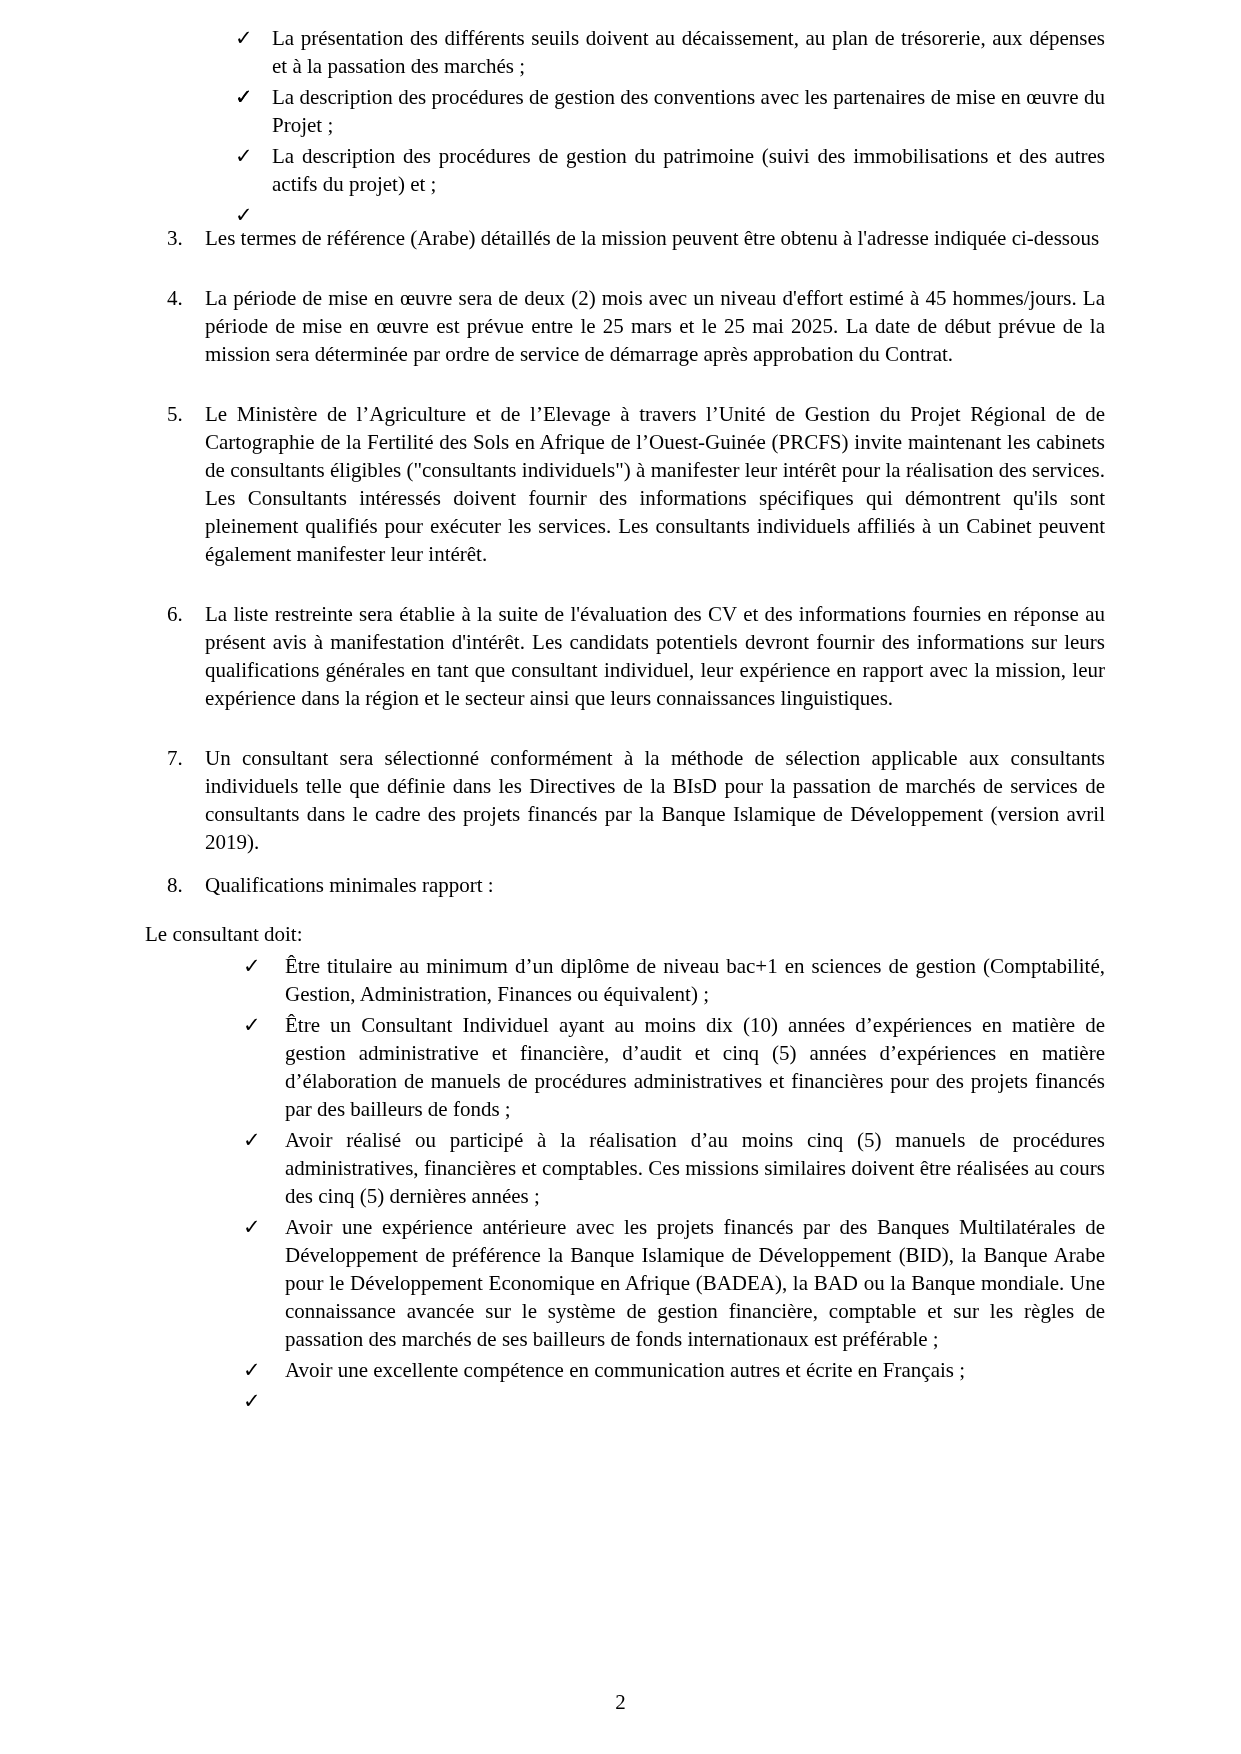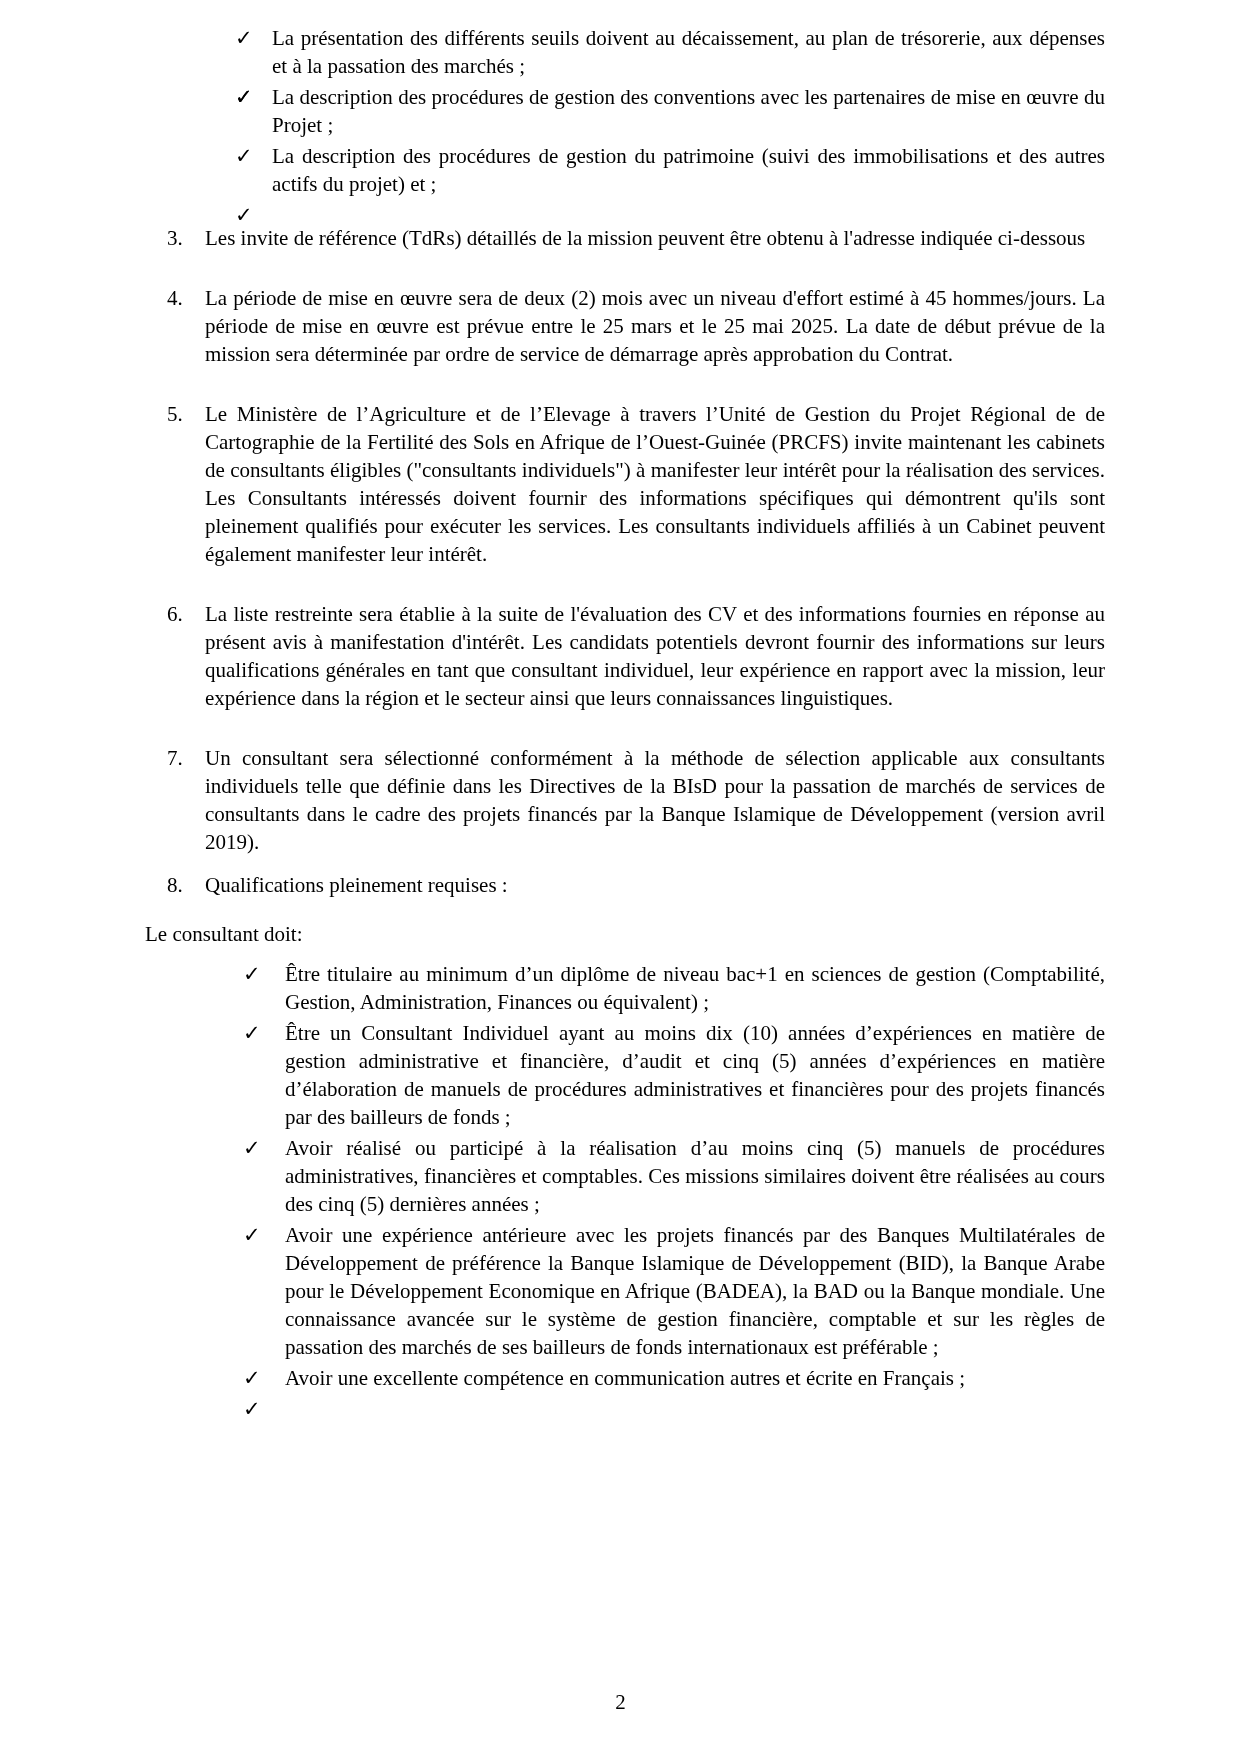--- a/index.html
+++ b/index.html
@@ -53,21 +53,21 @@
   }
   .num-list .num {
     position: absolute;
     left: 22px;
     top: 0;
   }
   .mb-lg { margin-bottom: 32px; }
   .mb-sm { margin-bottom: 15px; }
   .mb-xs { margin-bottom: 12px; }
   .lead-line {
-    margin-bottom: 12px;
+    margin-bottom: 4px;
     text-align: left;
   }
   .page-number {
     position: absolute;
     top: 1688px;
     left: 0;
     width: 1241px;
     text-align: center;
   }
 </style>
@@ -93,41 +93,41 @@
       <span>La description des procédures de gestion du patrimoine (suivi des immobilisations et des autres actifs du projet) et ;</span>
     </li>
     <li>
       <span class="check">✓</span>
     </li>
   </ul>
 
   <ol class="num-list">
     <li class="mb-lg">
       <span class="num">3.</span>
-      <span>Les invite de référence (TdRs) détaillés de la mission peuvent être obtenu à l'adresse indiquée ci-dessous</span>
+      <span>Les termes de référence (Arabe) détaillés de la mission peuvent être obtenu à l'adresse indiquée ci-dessous</span>
     </li>
     <li class="mb-lg">
       <span class="num">4.</span>
       <span>La période de mise en œuvre sera de deux (2) mois avec un niveau d'effort estimé à 45 hommes/jours.  La période de mise en œuvre est prévue entre le 25 mars et le 25 mai 2025. La date de début prévue de la mission sera déterminée par ordre de service de démarrage après approbation du Contrat.</span>
     </li>
     <li class="mb-lg">
       <span class="num">5.</span>
       <span>Le Ministère de l’Agriculture et de l’Elevage à travers l’Unité de Gestion du Projet Régional de de Cartographie de la Fertilité des Sols en Afrique de l’Ouest-Guinée (PRCFS) invite maintenant les cabinets de consultants éligibles ("consultants individuels") à manifester leur intérêt pour la réalisation des services. Les Consultants intéressés doivent fournir des informations spécifiques qui démontrent qu'ils sont pleinement qualifiés pour exécuter les services. Les consultants individuels affiliés à un Cabinet peuvent également manifester leur intérêt.</span>
     </li>
     <li class="mb-lg">
       <span class="num">6.</span>
       <span>La liste restreinte sera établie à la suite de l'évaluation des CV et des informations fournies en réponse au présent avis à manifestation d'intérêt. Les candidats potentiels devront fournir des informations sur leurs qualifications générales en tant que consultant individuel, leur expérience en rapport avec la mission, leur expérience dans la région et le secteur ainsi que leurs connaissances linguistiques.</span>
     </li>
     <li class="mb-sm">
       <span class="num">7.</span>
       <span>Un consultant sera sélectionné conformément à la méthode de sélection applicable aux consultants individuels telle que définie dans les Directives de la BIsD pour la passation de marchés de services de consultants dans le cadre des projets financés par la Banque Islamique de Développement (version avril 2019).</span>
     </li>
     <li class="mb-xs">
       <span class="num">8.</span>
-      <span>Qualifications pleinement requises :</span>
+      <span>Qualifications minimales rapport :</span>
     </li>
   </ol>
 
   <p class="lead-line">Le consultant doit:</p>
 
   <ul class="check-list qual">
     <li>
       <span class="check">✓</span>
       <span>Être titulaire au minimum d’un diplôme de niveau bac+1 en sciences de gestion (Comptabilité, Gestion, Administration, Finances ou équivalent) ;</span>
     </li>

